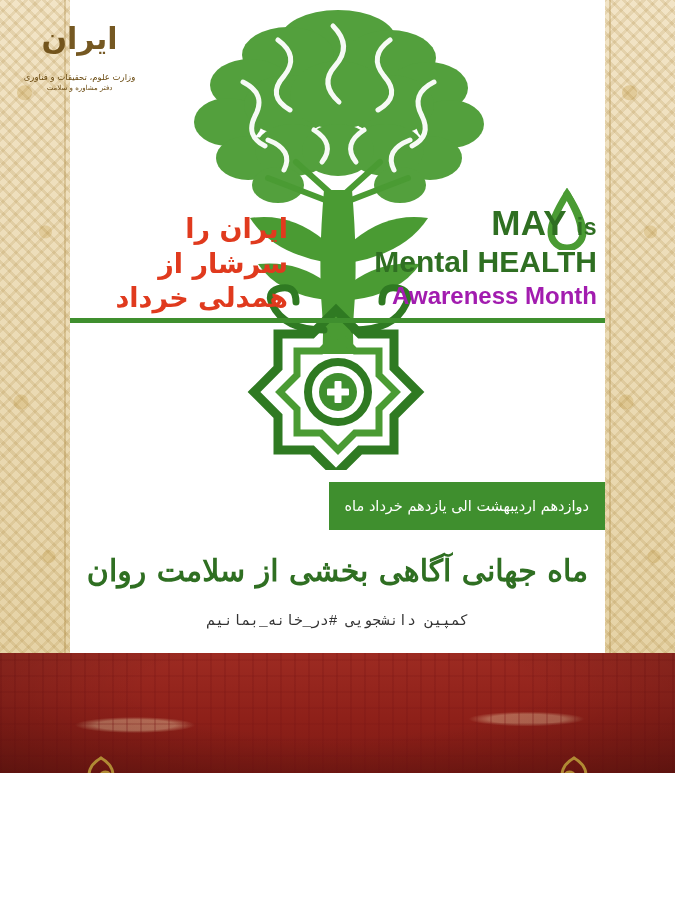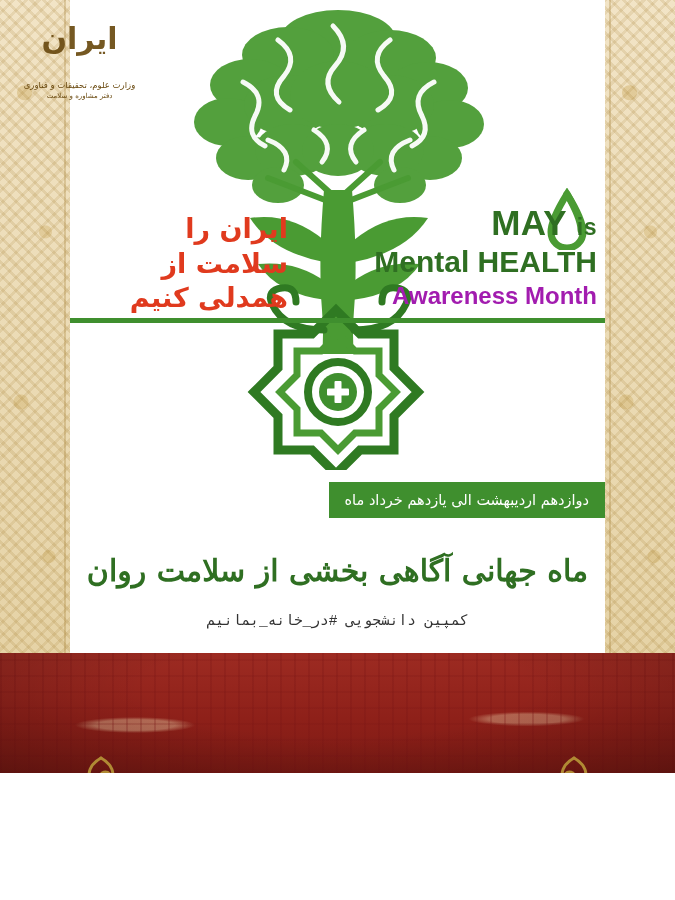--- a/index.html
+++ b/index.html
@@ -41,21 +41,21 @@
     width:110px;height:62px;margin:0 auto;
     color:#6a4a10;font-family:"DejaVu Sans",sans-serif;
     font-size:30px;line-height:62px;letter-spacing:-2px;font-weight:bold;
     opacity:.92;
     direction:rtl;
     white-space:nowrap;overflow:hidden;
   }
   .logo-sub1,.logo-sub2{
     direction:rtl;color:#6a4a10;font-family:"DejaVu Sans",sans-serif;
   }
-  .logo-sub1{font-size:8.5px;margin-top:10px;}
+  .logo-sub1{font-size:8.5px;margin-top:2px;}
   .logo-sub2{font-size:7px;margin-top:2px;}
 
   
   .tree{position:absolute;left:50%;transform:translateX(-50%);top:0px;width:420px;height:470px;z-index:4;}
 
   
   .green-rule{position:absolute;left:70px;right:70px;top:318px;height:5px;background:#3f8f2e;z-index:5;}
 
   
   .en-block{position:absolute;right:78px;top:205px;text-align:right;z-index:6;}
@@ -72,21 +72,21 @@
     position:absolute;left:88px;top:212px;width:200px;
     direction:rtl;text-align:right;color:#e03a1e;
     font-family:"DejaVu Sans",sans-serif;font-weight:bold;
     font-size:27px;line-height:1.28;z-index:6;
   }
 
   
   .date-banner{
     position:absolute;right:70px;top:482px;height:32px;
     background:#3f8f2e;color:#fff;display:flex;align-items:center;justify-content:center;
-    padding:2px 16px;direction:rtl;font-family:"DejaVu Sans",sans-serif;font-size:14.5px;z-index:6;
+    padding:8px 16px;direction:rtl;font-family:"DejaVu Sans",sans-serif;font-size:14.5px;z-index:6;
   }
 
   
   .slogan{
     position:absolute;left:70px;right:70px;top:540px;
     direction:rtl;text-align:center;color:#2f6f22;
     font-family:"DejaVu Serif",serif;font-weight:bold;
     font-size:30px;line-height:1.35;z-index:6;margin-top:11px;
   }
   .campaign{
@@ -212,21 +212,21 @@
 
   <div class="en-block">
     <div class="en-l1">
       <span>MAY</span>
       <span class="is">is</span>
     </div>
     <div class="en-l2">Mental HEALTH</div>
     <div class="en-l3">Awareness Month</div>
   </div>
 
-  <div class="fa-top">ایران را سلامت از همدلی کنیم</div>
+  <div class="fa-top">ایران را سرشار از همدلی خرداد</div>
 
   <div class="date-banner">دوازدهم اردیبهشت الی یازدهم خرداد ماه</div>
 
   <div class="slogan">ماه جهانی آگاهی بخشی از سلامت روان</div>
   <div class="campaign">کمپین دانشجویی #در_خانه_بمانیم</div>
 
   <svg class="orn left" viewBox="0 0 46 46" aria-hidden="true">
     <g fill="none" stroke="#b08a34" stroke-width="3" stroke-linecap="round">
       <path d="M23 6 C12 12 8 22 14 30 C18 36 28 36 32 30 C36 24 30 18 24 21"></path>
       <path d="M23 6 C34 12 38 22 32 30"></path>

